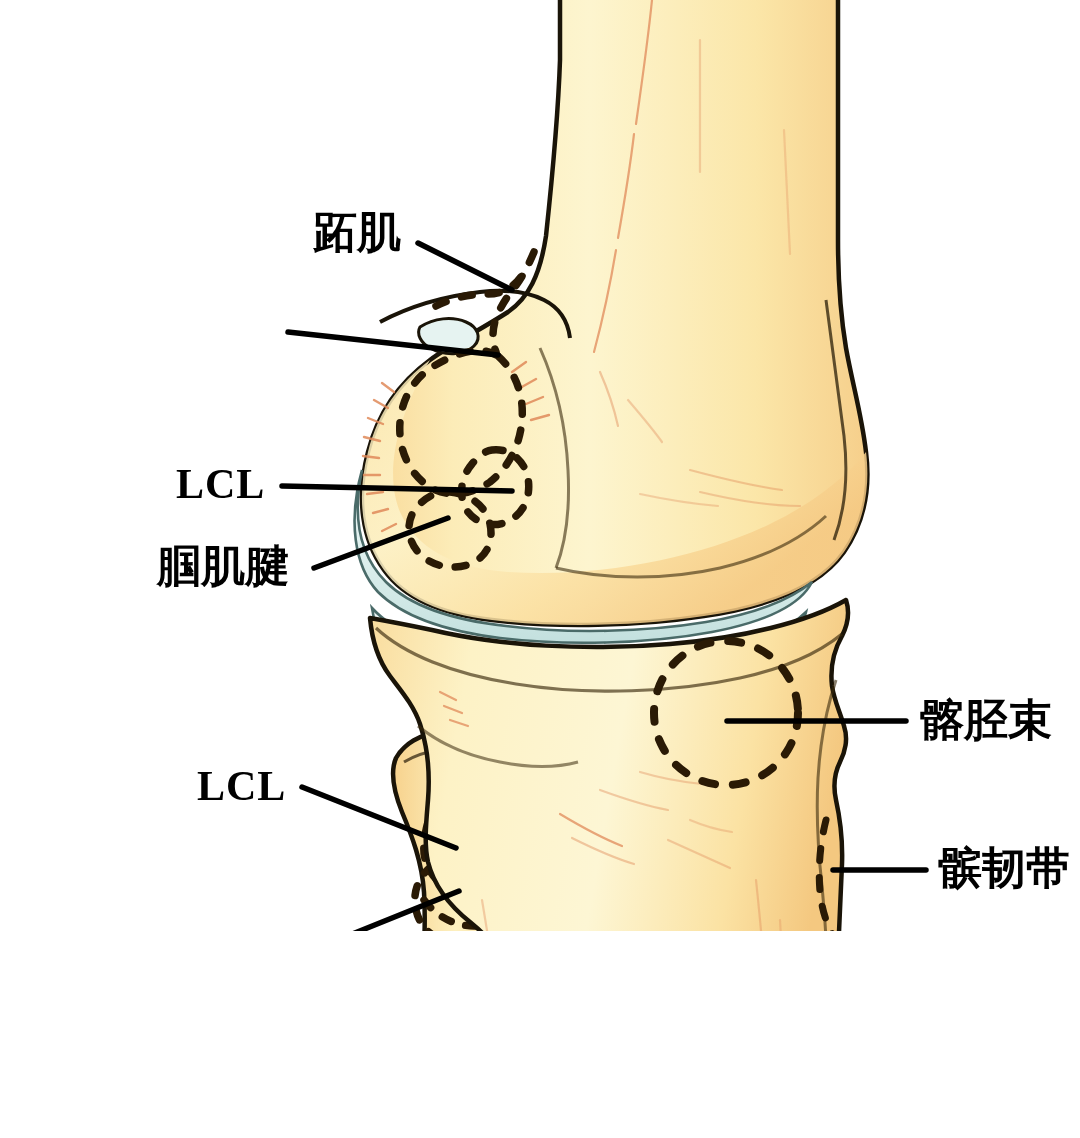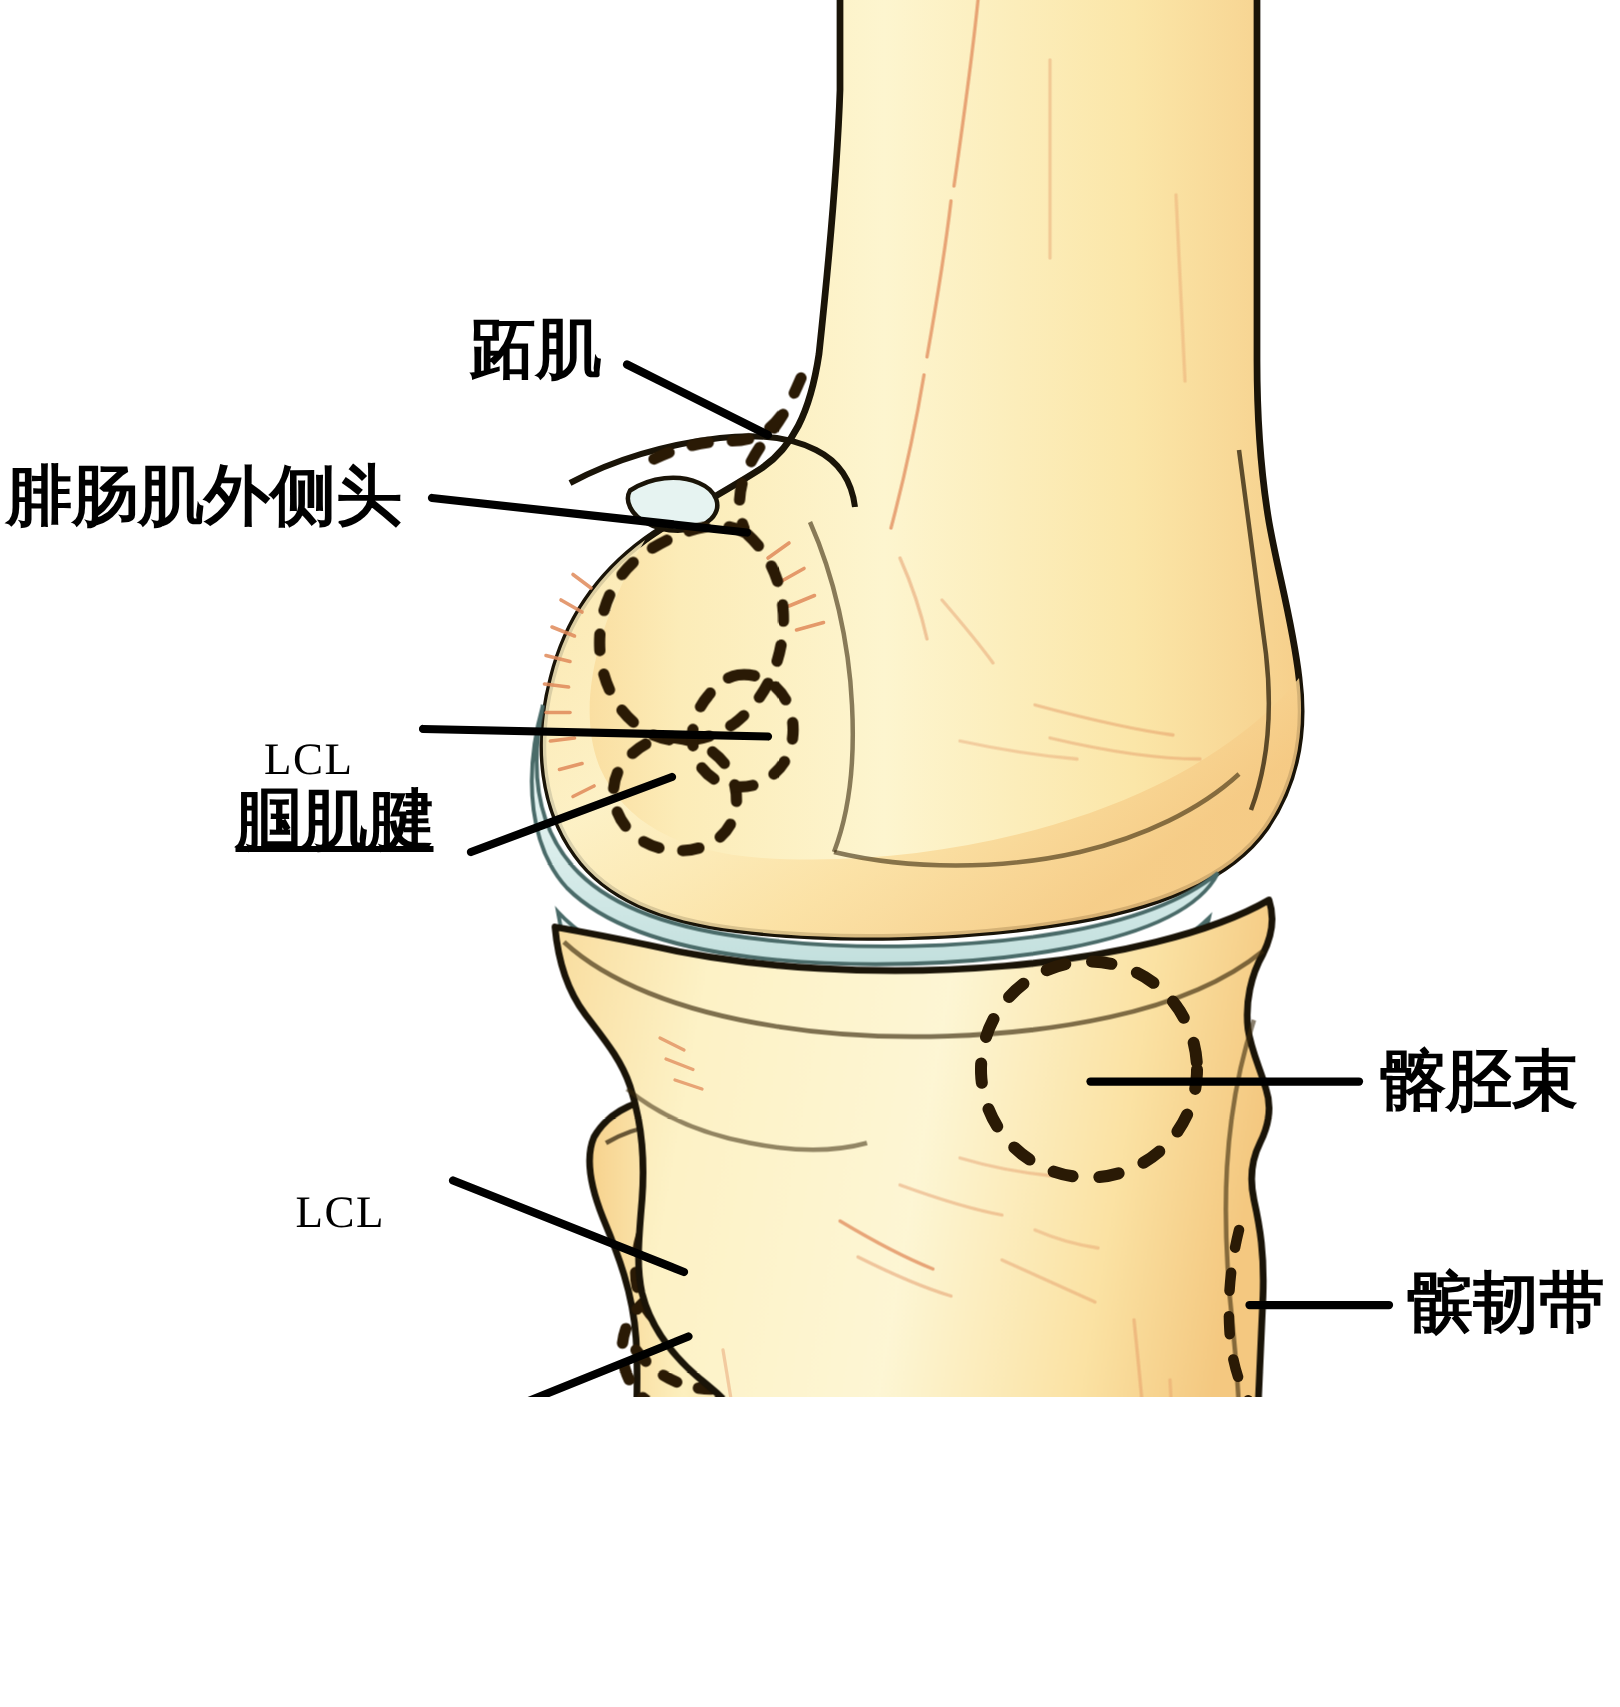--- a/index.html
+++ b/index.html
@@ -30,24 +30,23 @@
     white-space: nowrap;
     line-height: 1;
     font-family: "Liberation Serif", "DejaVu Serif", serif;
   }
   .label-cn {
     font-size: 44px;
     font-weight: 600;
     letter-spacing: 0px;
   }
   .label-en {
-    font-size: 30px;
-    font-weight: 400;
+    font-size: 42px;
+    font-weight: 700;
     letter-spacing: 1px;
-    margin-top: 29px;
   }
 </style>
 </head>
 <body>
 
 <div id="figure">
 
   <svg viewBox="0 0 1080 1138" xmlns="http://www.w3.org/2000/svg">
     <defs>
       <linearGradient id="gradFemurShaft" x1="0" y1="0" x2="1" y2="0">
@@ -280,25 +279,24 @@
       <line x1="314" y1="568" x2="448" y2="518"></line>
       <line x1="302" y1="787" x2="456" y2="848"></line>
       <line x1="330" y1="943" x2="459" y2="891"></line>
       <line x1="727" y1="721" x2="906" y2="721"></line>
       <line x1="833" y1="870" x2="926" y2="870"></line>
     </g>
   </svg>
 
   <div class="label label-cn" style="left:313px; top:211px;">跖肌</div>
 
-  <div class="label label-cn" style="left:4px; top:309px;">腓肠肌外侧头</div>
 
   <div class="label label-en" style="left:176px; top:463px;">LCL</div>
 
-  <div class="label label-cn" style="left:157px; top:525px;text-decoration:underline;">腘肌腱</div>
+  <div class="label label-cn" style="left:157px; top:545px;">腘肌腱</div>
 
   <div class="label label-en" style="left:197px; top:765px;">LCL</div>
 
 
   <div class="label label-cn" style="left:938px; top:847px;">髌韧带</div>
 
   <div class="label label-cn" style="left:920px; top:699px;">髂胫束</div>
 
 </div>
 

